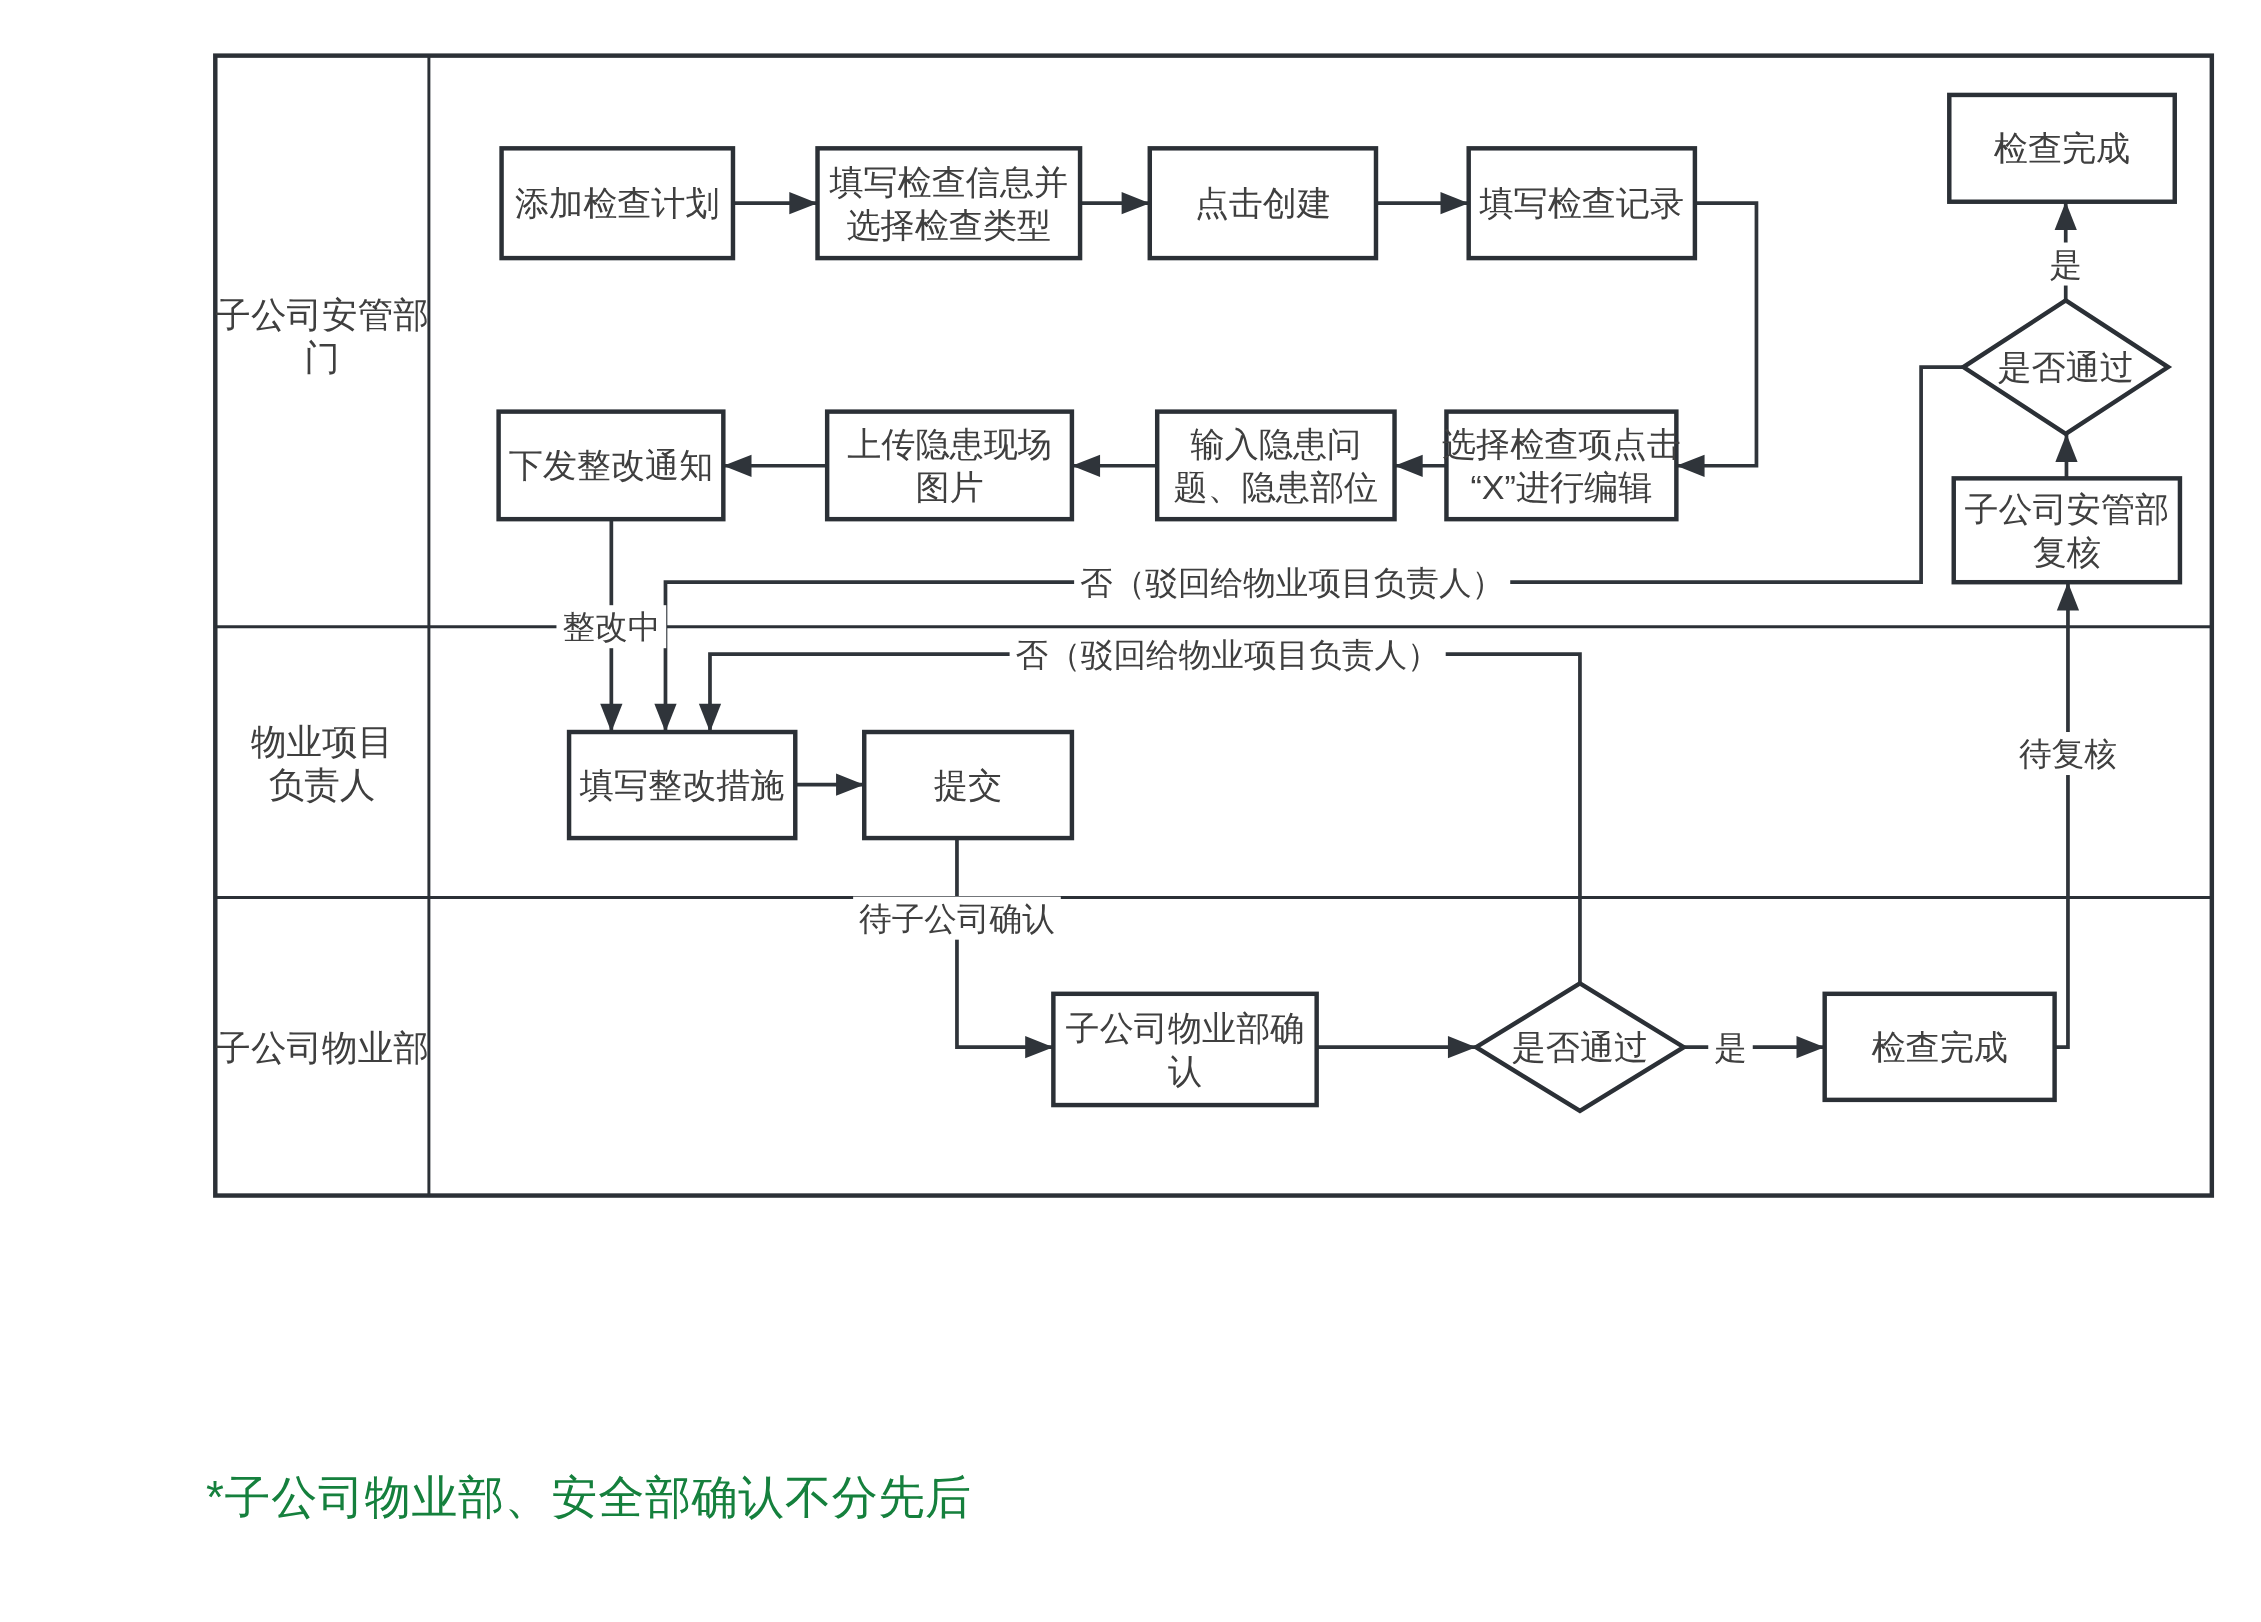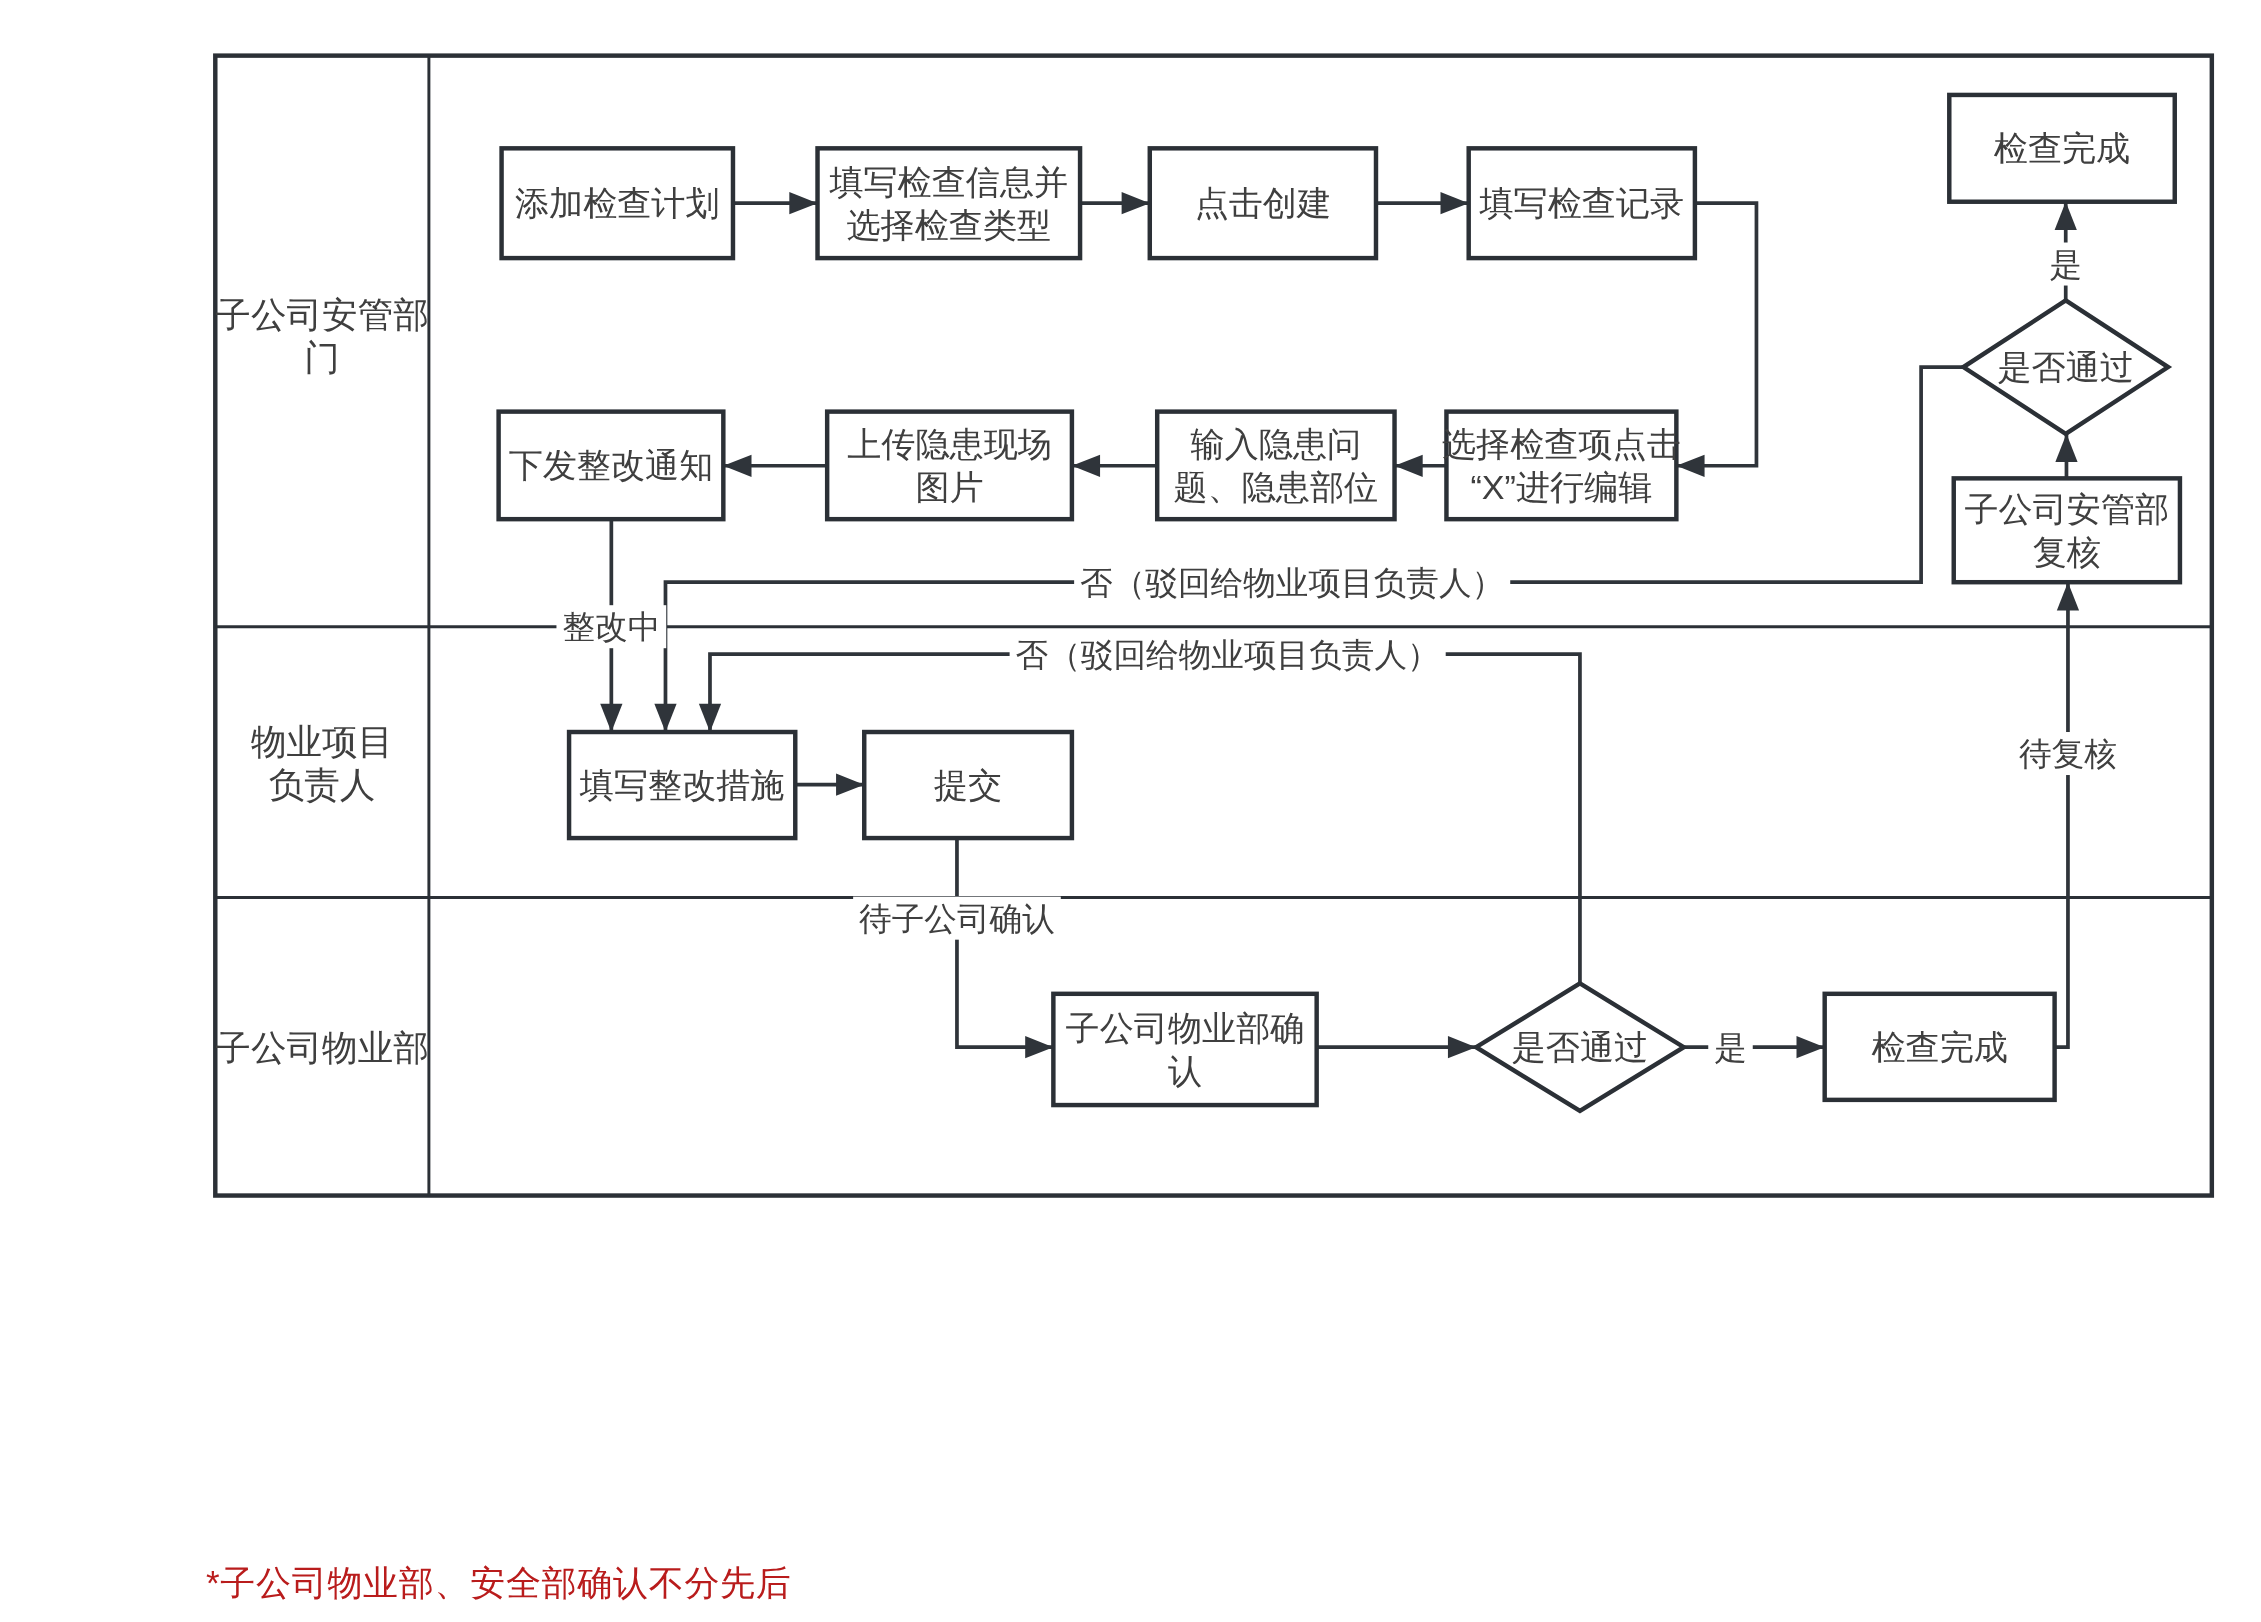--- a/index.html
+++ b/index.html
@@ -18,23 +18,23 @@
     background: #ffffff;
   }
   #flowchart-svg {
     position: absolute;
     left: 0;
     top: 0;
   }
   #footnote {
     position: absolute;
     left: 206px;
-    top: 1560px;
-    font-size: 35px;
-    color: #b91c1c;
+    top: 1467px;
+    font-size: 46px;
+    color: #15803d;
     letter-spacing: 0.7px;
     white-space: nowrap;
   }
   svg text {
     font-family: "Liberation Sans", "DejaVu Sans", sans-serif;
   }
 </style>
 </head>
 <body>
 

